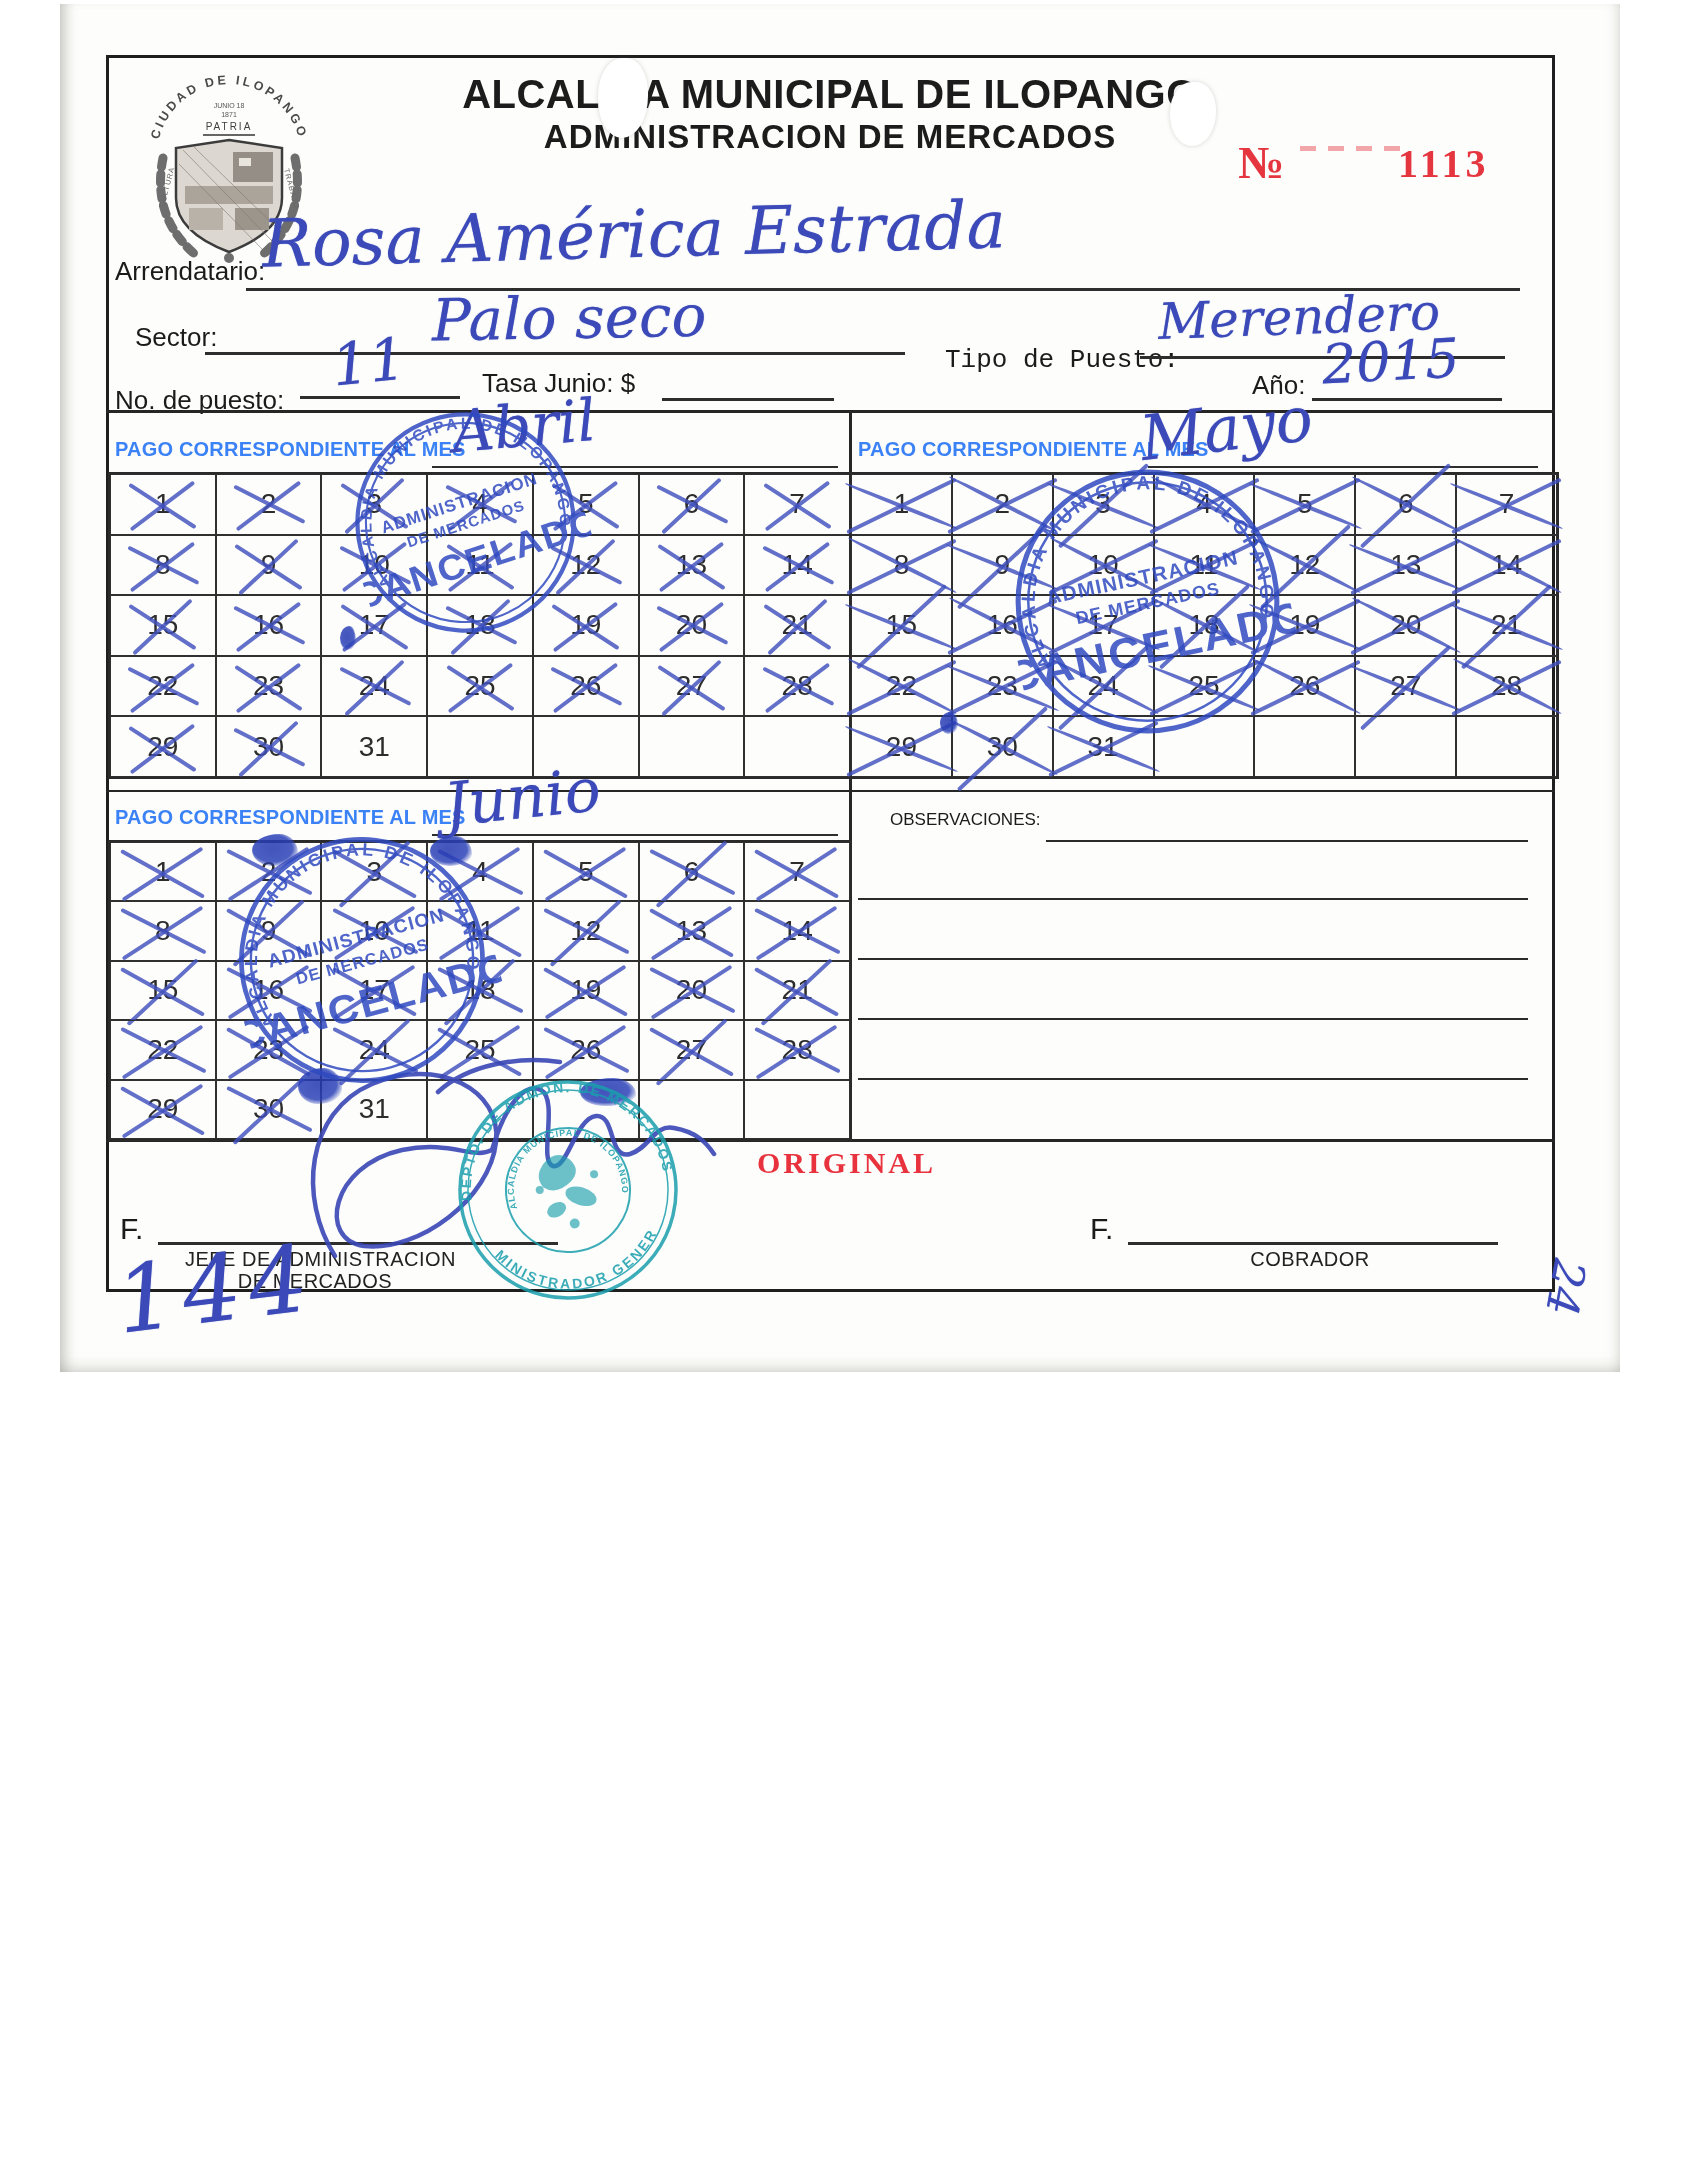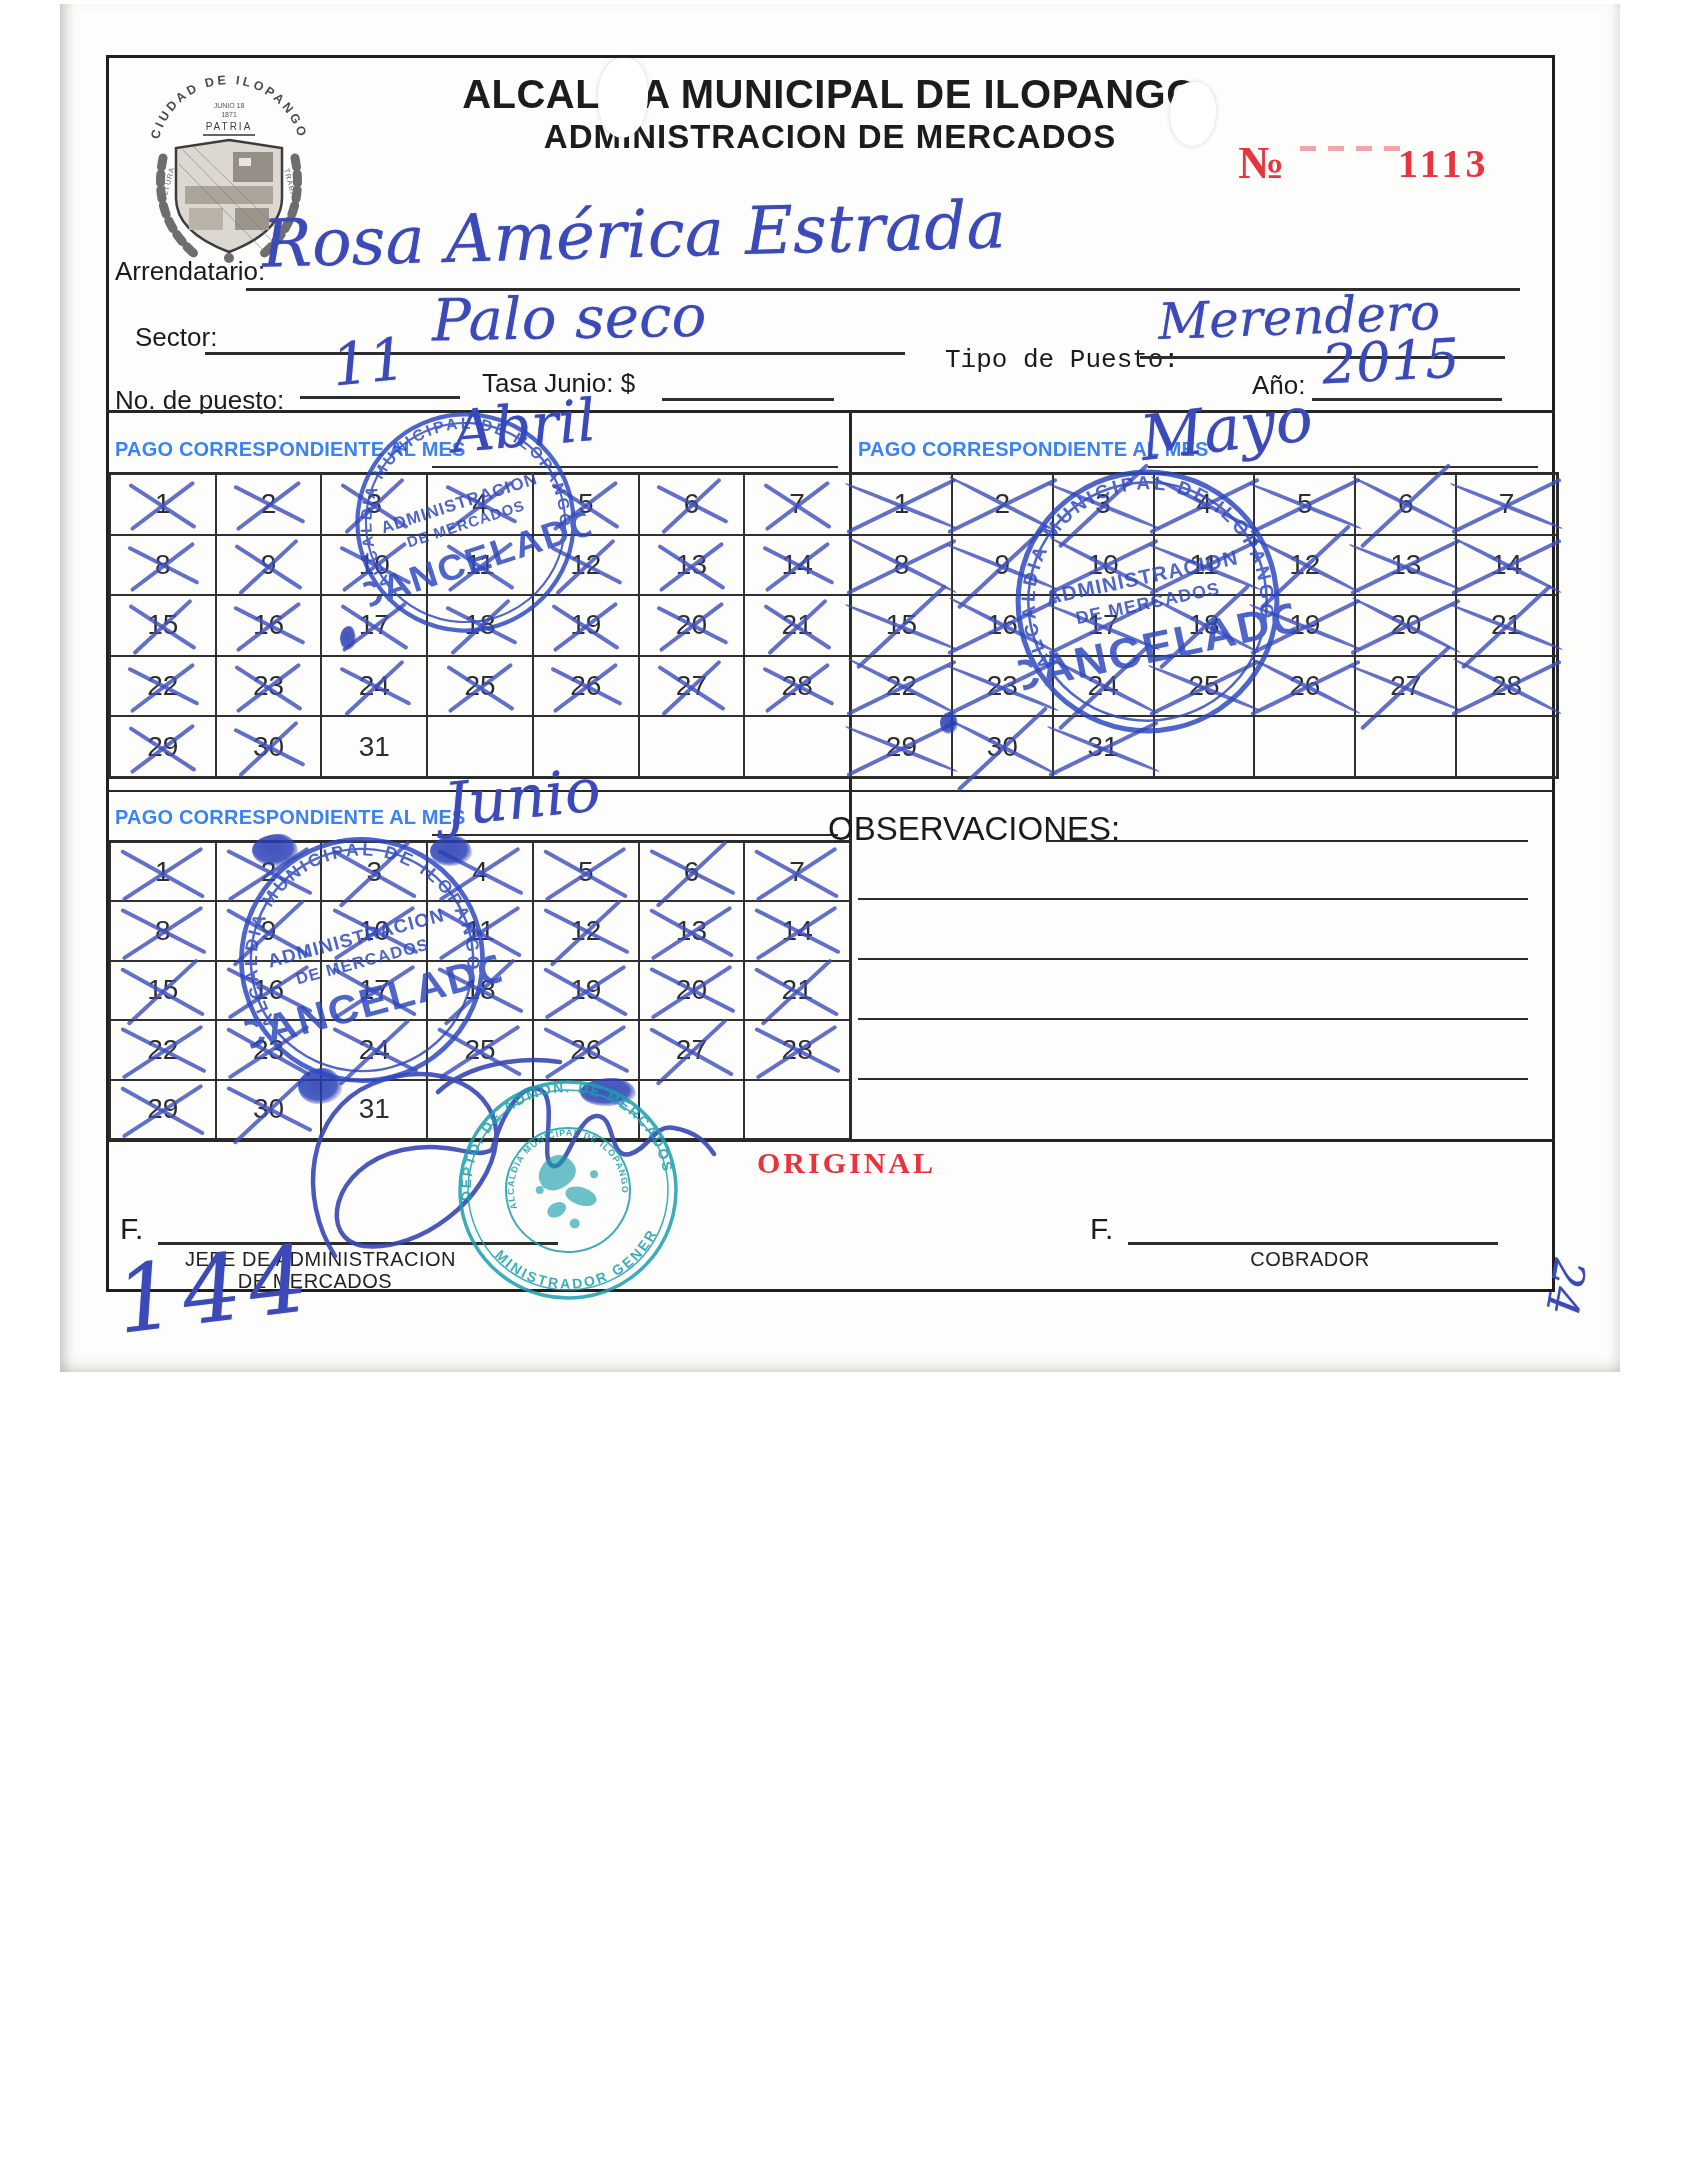--- a/index.html
+++ b/index.html
@@ -412,21 +412,21 @@
     </div>
     <div class="cell">
       <span>31</span>
     </div>
     <div class="cell"></div>
     <div class="cell"></div>
     <div class="cell"></div>
     <div class="cell"></div>
   </div>
 
-<div class="abs lbl" style="left:828px;top:810px;font-size:33px;">OBSERVACIONES:</div>
+<div class="abs lbl" style="left:890px;top:810px;font-size:17px;">OBSERVACIONES:</div>
 <div class="obs-line" style="left:1046px;top:840px;width:482px;"></div>
 <div class="obs-line" style="left:858px;top:898px;width:670px;"></div>
 <div class="obs-line" style="left:858px;top:958px;width:670px;"></div>
 <div class="obs-line" style="left:858px;top:1018px;width:670px;"></div>
 <div class="obs-line" style="left:858px;top:1078px;width:670px;"></div>
 
 <div class="abs original" style="left:757px;top:1146px;">ORIGINAL</div>
 
 <div class="abs lbl" style="left:120px;top:1212px;font-size:30px;">F.</div>
 <div class="uline" style="left:158px;top:1242px;width:400px;"></div>

